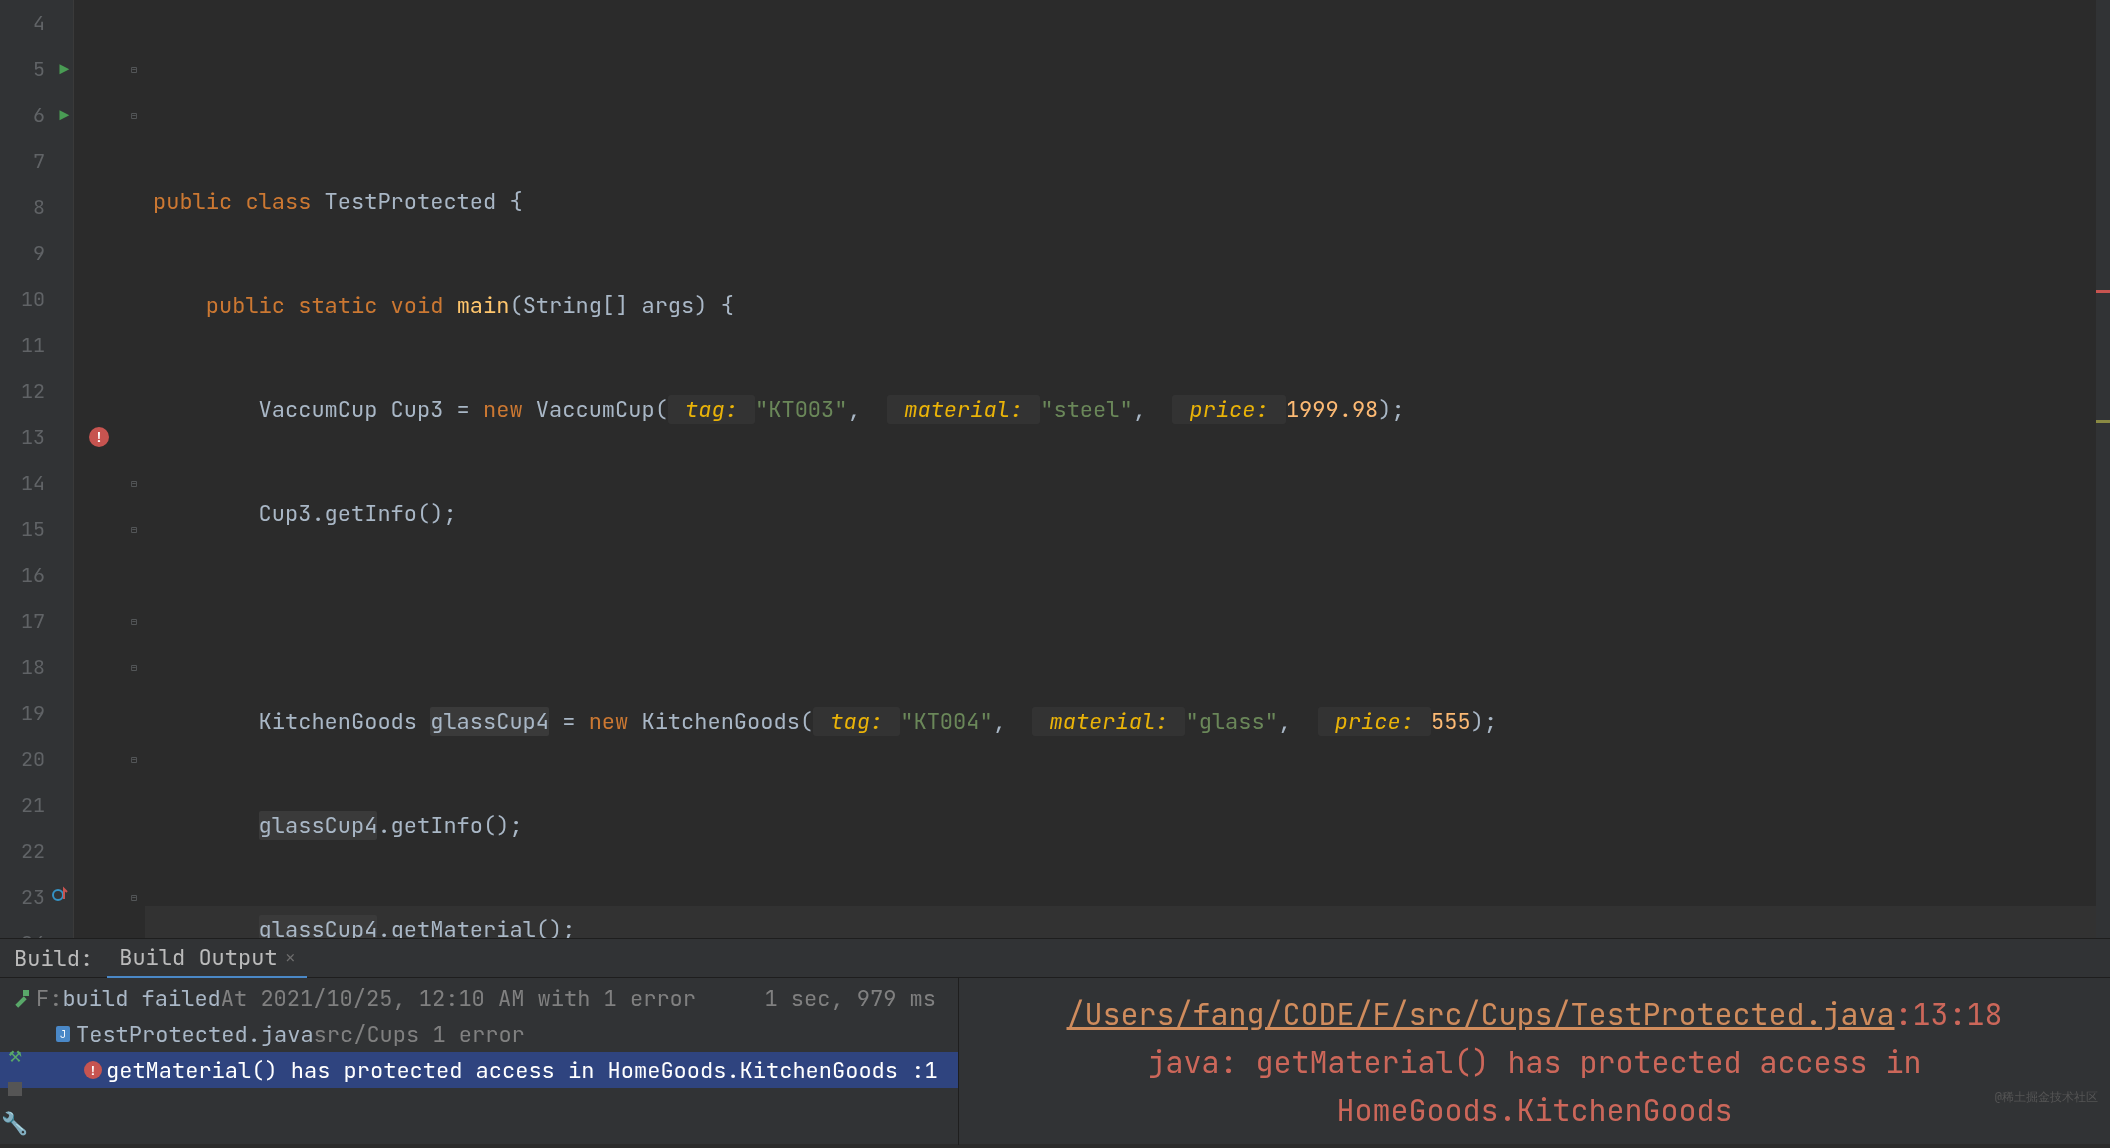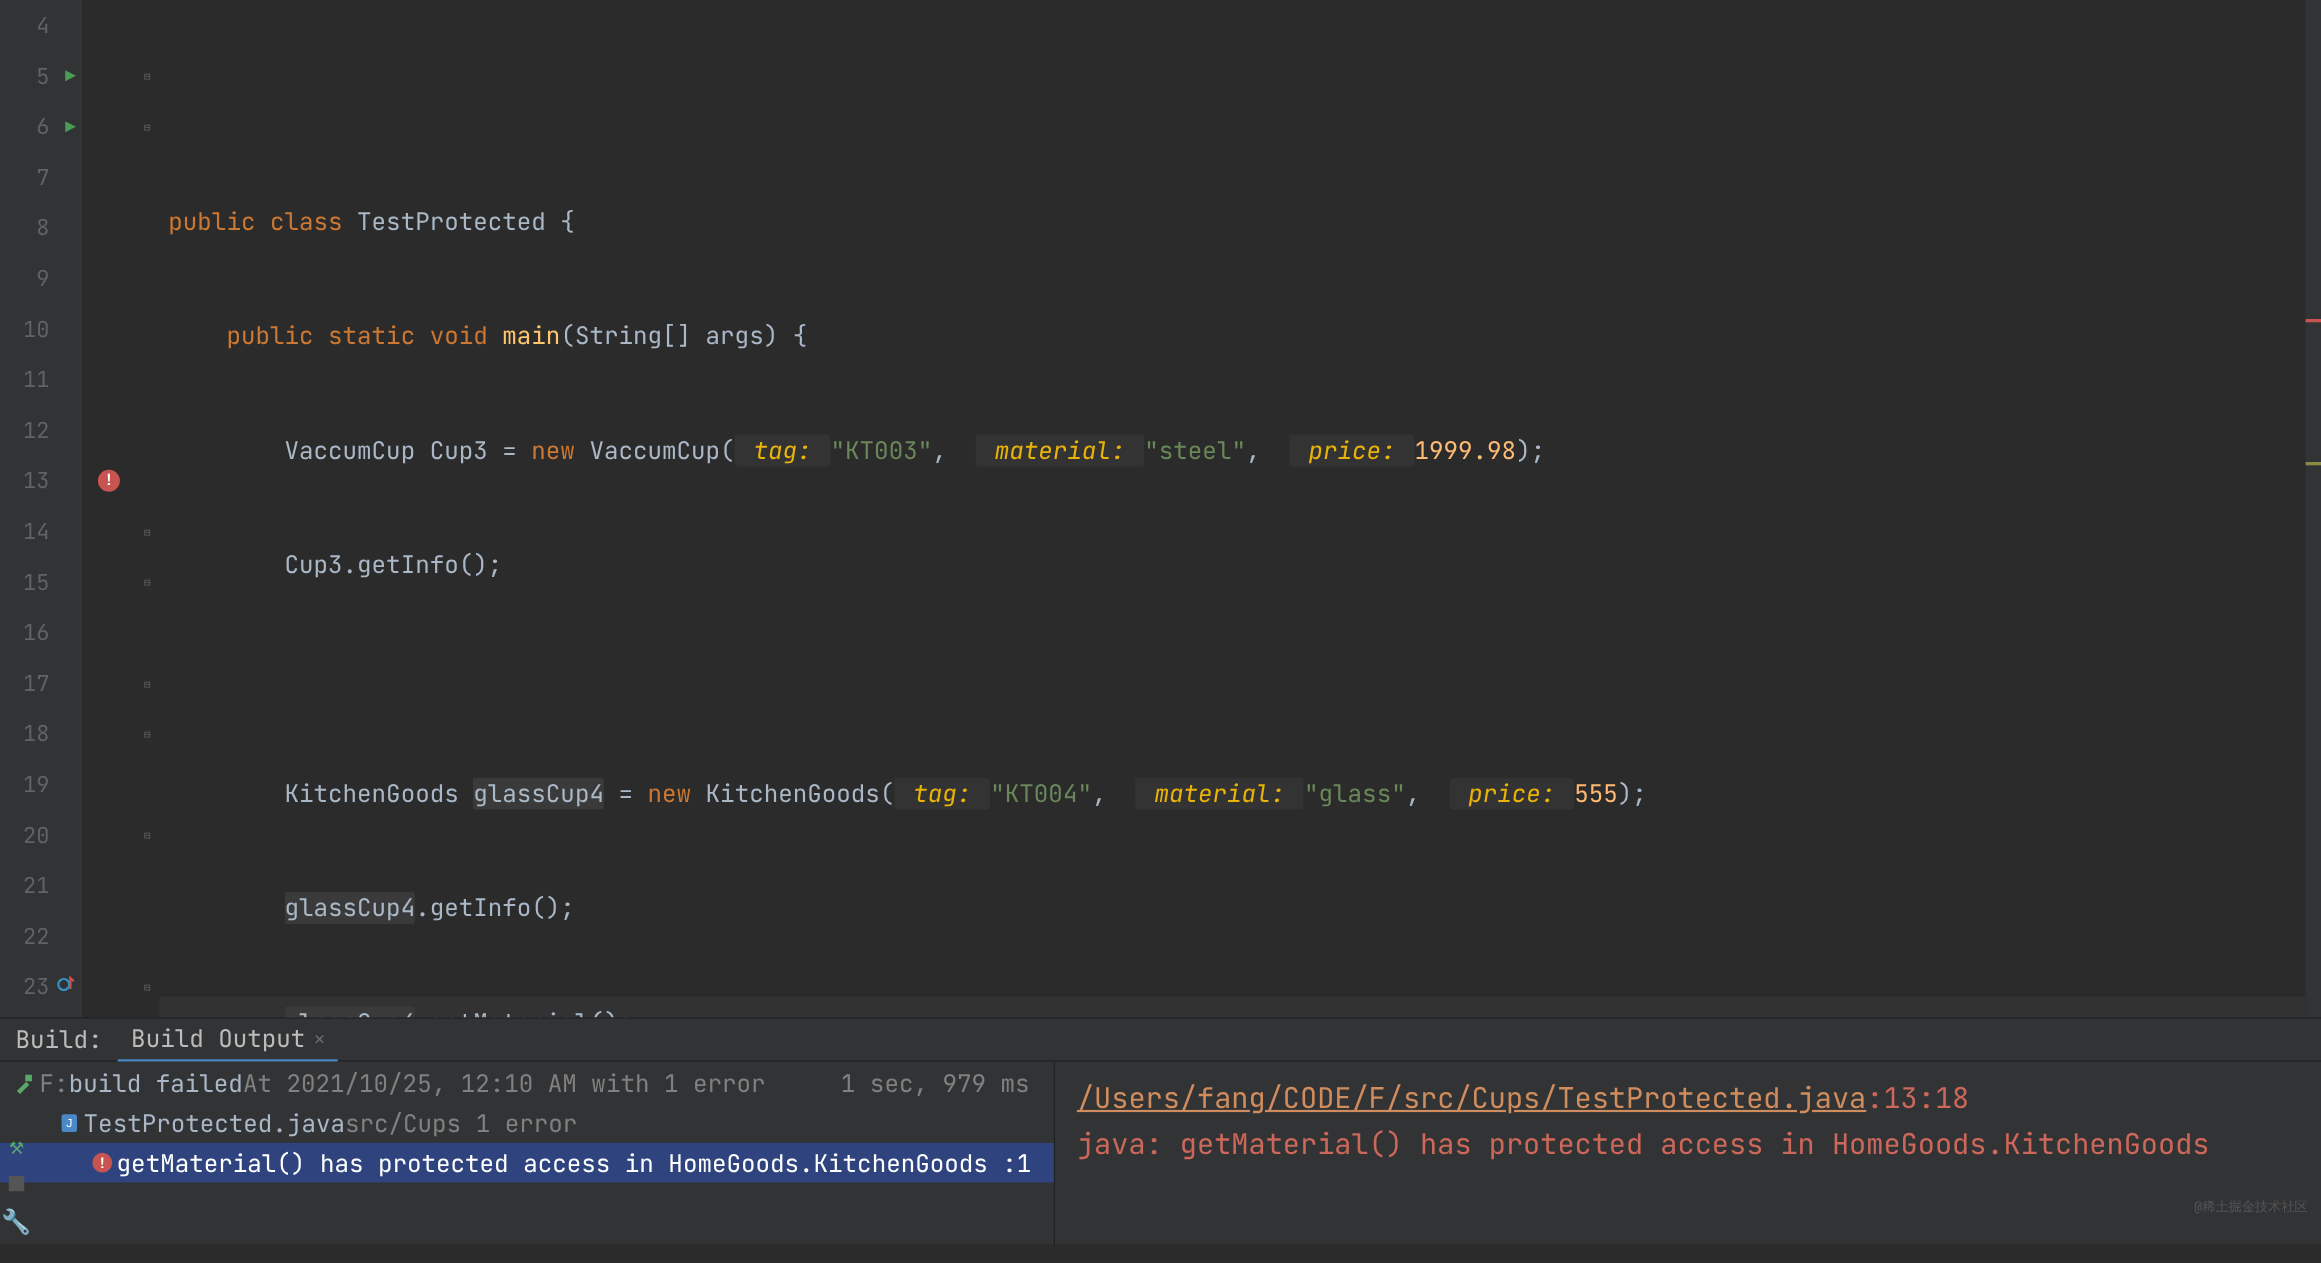--- a/index.html
+++ b/index.html
@@ -12,35 +12,35 @@
 .code{flex:1;padding-top:16px;white-space:pre;}
 .line{height:46px;display:flex;align-items:center;padding-left:8px;}
 .line.hi{background:#323232;}
 .kw{color:#cc7832;}
 .fn{color:#ffc66d;}
 .str{color:#6a8759;}
 .num{color:#fdba74;}
 .param{color:#eab308;font-style:italic;background:#333333;padding:0 4px;border-radius:3px;}
 .err{border-bottom:2px wavy #c75450;text-decoration:underline wavy #c75450;text-decoration-thickness:2px;}
 .hl{background:#3a3a3a;border-radius:2px;text-align:center;}
-.build-panel{position:absolute;left:0;right:0;bottom:17px;height:205px;background:#313335;border-top:1px solid #1e1e1e;}
+.build-panel{position:absolute;left:0;right:0;bottom:4px;height:205px;background:#313335;border-top:1px solid #1e1e1e;}
 .build-tabs{height:38px;display:flex;align-items:center;border-bottom:1px solid #1e1e1e;}
 .build-label{padding:0 14px;color:#bbbbbb;}
 .tab{padding:0 12px;height:100%;display:flex;align-items:center;color:#bbbbbb;border-bottom:2px solid #4a88c7;}
 .tab .x{margin-left:8px;color:#6e6e6e;font-size:16px;}
 .build-body{display:flex;height:167px;}
 .tree{width:958px;border-right:1px solid #1e1e1e;padding:2px 0;font-size:22px;}
 .tree-row{height:36px;display:flex;align-items:center;padding-left:10px;}
 .tree-row .i{width:26px;display:flex;align-items:center;justify-content:center;}
 .tree-row.sel{background:#2f447f;color:#fff;}
 .muted{color:#808080;}
 .tree-1{padding-left:50px;}
 .tree-2{padding-left:80px;}
 .timing{color:#808080;margin-left:auto;padding-right:22px;}
-.detail{flex:1;padding:12px 20px;font-size:26px;line-height:1.6;}
+.detail{flex:1;padding:12px 20px;font-size:30px;line-height:1.6;text-align:center;}
 .detail a{color:#d08c5d;text-decoration:underline;}
 .err-txt{color:#cc675a;}
 .watermark{position:absolute;right:12px;bottom:42px;color:#555;font-size:12px;}
 .side{position:absolute;left:0;bottom:0;width:30px;height:110px;display:flex;flex-direction:column;align-items:center;justify-content:space-around;}
 .right-rail{position:absolute;right:0;top:0;width:14px;height:940px;background:#313335;}
 .right-mark{position:absolute;right:0;width:14px;height:3px;}
 .main{position:absolute;top:0;left:0;right:0;bottom:205px;}
 </style>
 </head>
 <body>

